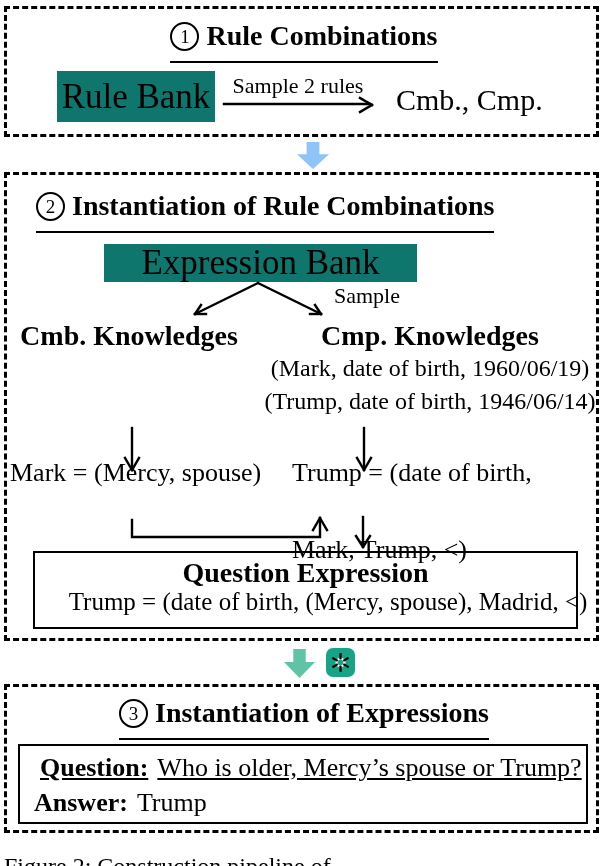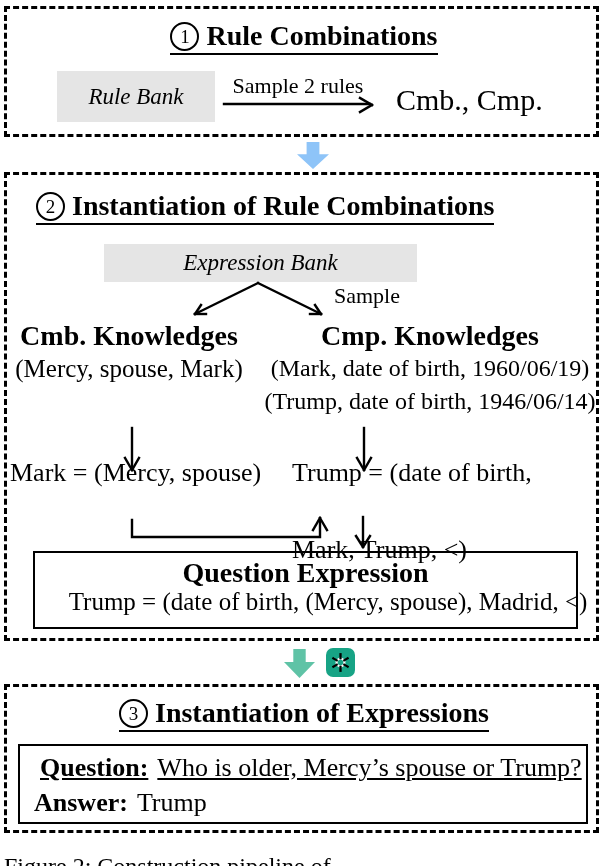--- a/index.html
+++ b/index.html
@@ -4,25 +4,25 @@
 <style>
   html,body{margin:0;padding:0;background:#fff;}
   #stage{
     position:relative;width:608px;height:866px;background:#fff;overflow:hidden;
     font-family:"Liberation Serif","DejaVu Serif",serif;color:#000;
   }
   .abs{position:absolute;}
   .dashed-box{border:3px dashed #000;box-sizing:border-box;background:transparent;}
   .solid-box{border:2.5px solid #000;box-sizing:border-box;background:transparent;}
   .blue-box{
-    background:#e5e5e5;display:flex;align-items:center;justify-content:center;
-    font-size:23px;box-sizing:border-box;font-style:italic;
+    background:#0f766e;display:flex;align-items:center;justify-content:center;
+    font-size:35px;box-sizing:border-box;
   }
   .sec-title{font-weight:bold;font-size:28px;white-space:nowrap;}
-  .sec-title .ttl{border-bottom:2.5px solid #000;padding-bottom:2px;}
+  .sec-title .ttl{border-bottom:2.5px solid #000;padding-bottom:10px;}
   .circle-num{
     display:inline-block;width:25px;height:25px;border:2px solid #000;border-radius:50%;
     text-align:center;line-height:25px;font-size:19px;font-weight:normal;
     margin-right:7px;vertical-align:2px;
   }
   .center{text-align:center;}
   .nowrap{white-space:nowrap;}
   .body-text{font-size:25px;line-height:33px;}
   .expr-text{font-size:26px;white-space:nowrap;}
   .col-head{font-weight:bold;font-size:28px;}
@@ -86,21 +86,20 @@
     <line x1="15" y1="34" x2="21" y2="25"></line>
     <line x1="78" y1="3" x2="141" y2="34"></line>
     <line x1="141" y1="34" x2="130" y2="34"></line>
     <line x1="141" y1="34" x2="135" y2="25"></line>
   </svg>
 
   <div class="abs small-label" style="left:334px;top:283px;text-align:right;">Sample</div>
 
   <div class="abs center" style="left:0;top:320px;width:258px;">
     <div class="col-head">Cmb. Knowledges</div>
-    <div class="body-text nowrap">(Mercy, spouse, Mark)</div>
   </div>
 
   <div class="abs center" style="left:252px;top:320px;width:356px;">
     <div class="col-head">Cmp. Knowledges</div>
     <div class="body-text nowrap" style="font-size:24px;">(Mark, date of birth, 1960/06/19)</div>
     <div class="body-text nowrap" style="font-size:24px;">(Trump, date of birth, 1946/06/14)</div>
   </div>
 
   <svg class="abs" style="left:118px;top:426px;" width="28" height="48">
     <line x1="14" y1="2" x2="14" y2="42"></line>

